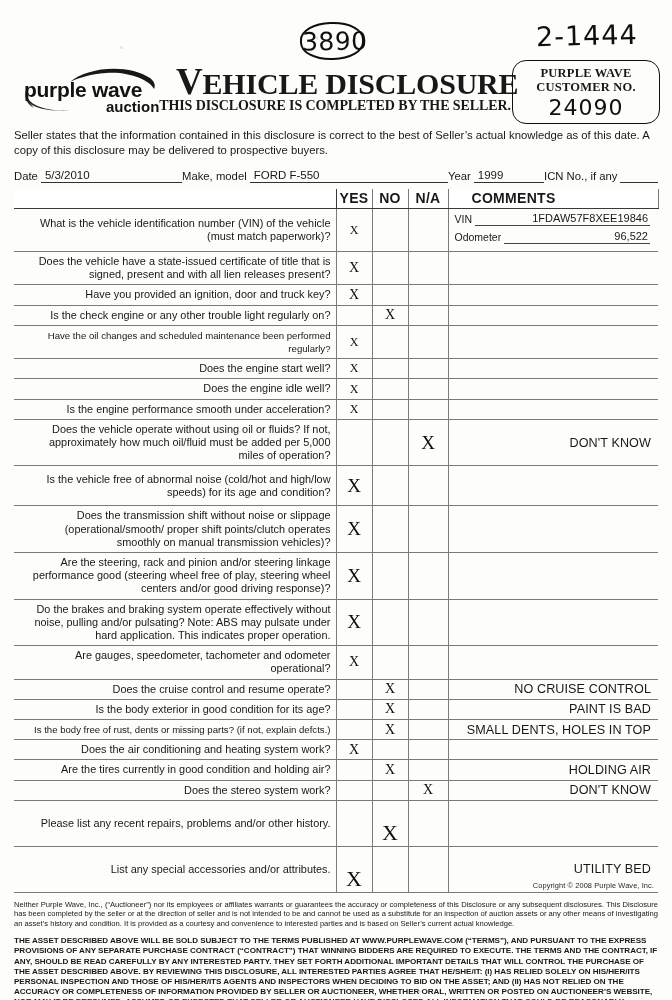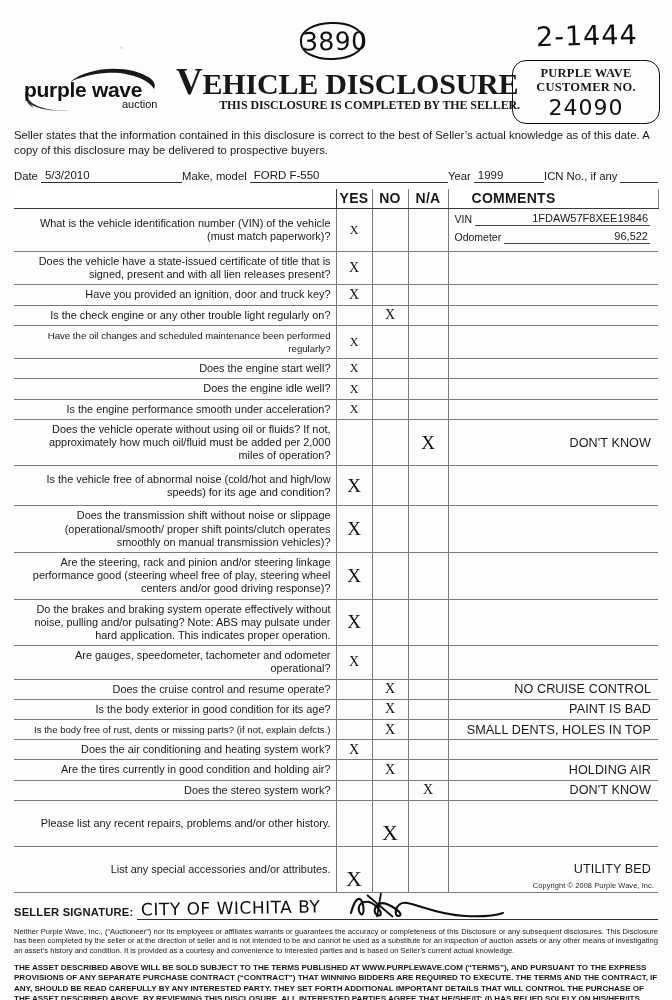--- a/index.html
+++ b/index.html
@@ -32,34 +32,34 @@
   .tag-num {
     position: absolute; right: 34px; top: 20px;
     font-size: 27px; letter-spacing: 1px; transform: rotate(-1.5deg);
   }
   .logo { position: absolute; left: 18px; top: 62px; width: 160px; height: 52px; }
   .logo-txt {
     position: absolute; left: 6px; top: 16px;
     font-size: 21px; font-weight: bold; letter-spacing: -0.3px; color: #141414;
   }
   .logo-sub {
-    position: absolute; left: 104px; top: 36px;
-    font-size: 11px; font-weight: normal; color: #141414;
+    position: absolute; left: 88px; top: 36px;
+    font-size: 15px; font-weight: bold; color: #141414;
   }
   .title {
     position: absolute; left: 176px; top: 60px; width: 330px;
     font-family: "Liberation Serif", serif;
     font-size: 30px; font-weight: bold; text-align: center;
     letter-spacing: -0.2px; white-space: nowrap;
   }
   .title .cap { font-size: 37px; }
   .subtitle {
     position: absolute; left: 150px; top: 98px; width: 370px;
     font-family: "Liberation Serif", serif;
-    font-size: 12px; font-weight: bold; text-align: right;
+    font-size: 14px; font-weight: bold; text-align: center;
     letter-spacing: -0.1px; white-space: nowrap;
   }
   .cust-box {
     position: absolute; right: 12px; top: 60px;
     width: 148px; height: 64px;
     border: 1.6px solid #111; border-radius: 14px;
     text-align: center; padding-top: 5px;
   }
   .cust-box .l1, .cust-box .l2 {
     font-family: "Liberation Serif", serif;
@@ -308,21 +308,21 @@
           <td class="cm"></td>
         </tr>
         <tr>
           <td class="q">Is the engine performance smooth under acceleration?</td>
           <td class="mk x-s">X</td>
           <td class="mk x-s"></td>
           <td class="mk x-s"></td>
           <td class="cm"></td>
         </tr>
         <tr>
-          <td class="q" style="height: 40px;">Does the vehicle operate without using oil or fluids?  If not, approximately how much oil/fluid must be added per 2,000 miles of operation?</td>
+          <td class="q" style="height: 40px;">Does the vehicle operate without using oil or fluids?  If not, approximately how much oil/fluid must be added per 5,000 miles of operation?</td>
           <td class="mk x-l"></td>
           <td class="mk x-l"></td>
           <td class="mk x-l">X</td>
           <td class="cm">DON'T KNOW</td>
         </tr>
         <tr>
           <td class="q" style="height: 40px;">Is the vehicle free of abnormal noise (cold/hot and high/low speeds) for its age and condition?</td>
           <td class="mk x-l">X</td>
           <td class="mk x-l"></td>
           <td class="mk x-l"></td>
@@ -408,34 +408,20 @@
         <tr>
           <td class="q" style="height: 46px;">List any special accessories and/or attributes.</td>
           <td class="mk x-xl" style="vertical-align: bottom;">X</td>
           <td class="mk x-xl" style="vertical-align: bottom;"></td>
           <td class="mk x-xl" style="vertical-align: bottom;"></td>
           <td class="cm" style="vertical-align: middle; margin-left: 10px;">UTILITY BED</td>
         </tr>
       </tbody>
   </table>
 
-  <div class="sig">
-    <span class="lbl">SELLER SIGNATURE:</span>
-    <span class="line">
-      <span class="hand hw">CITY OF WICHITA BY</span>
-      <span class="scribble">
-        <svg width="180" height="30" viewBox="0 0 180 30">
-          <path d="M4 22 C8 6, 14 4, 16 14 C18 24, 14 26, 12 20 C10 12, 20 6, 30 16
-                   C36 22, 34 26, 30 24 C24 20, 30 8, 42 14 C52 19, 56 24, 52 25
-                   C46 26, 48 10, 60 12 C72 14, 92 24, 118 25 C138 26, 150 24, 156 22" fill="none" stroke="#111" stroke-width="2.1" stroke-linecap="round"></path>
-          <path d="M20 4 L46 26 M34 2 L30 26" fill="none" stroke="#111" stroke-width="1.8"></path>
-        </svg>
-      </span>
-    </span>
-  </div>
 
   <div class="fine">Neither Purple Wave, Inc., (“Auctioneer”) nor its employees or affiliates warrants or guarantees the accuracy or completeness of this Disclosure or any subsequent disclosures.  This Disclosure has been completed by the seller or at the direction of seller and is not intended to be and cannot be used as a substitute for an inspection of auction assets or any other means of investigating an asset’s history and condition.  It is provided as a courtesy and convenience to interested parties and is based on Seller’s current actual knowledge.</div>
 
   <div class="legal">
     <span>THE ASSET DESCRIBED ABOVE WILL BE SOLD SUBJECT TO THE TERMS  PUBLISHED AT WWW.PURPLEWAVE.COM (“TERMS”), AND PURSUANT TO THE EXPRESS PROVISIONS OF ANY SEPARATE PURCHASE CONTRACT (“CONTRACT”) THAT WINNING BIDDERS ARE REQUIRED TO EXECUTE.  THE TERMS AND THE CONTRACT, IF ANY, SHOULD BE READ CAREFULLY BY ANY INTERESTED PARTY.  THEY SET FORTH ADDITIONAL IMPORTANT DETAILS THAT WILL CONTROL THE PURCHASE OF THE ASSET DESCRIBED ABOVE.  BY REVIEWING THIS DISCLOSURE,  ALL INTERESTED PARTIES AGREE THAT HE/SHE/IT:  (I) HAS RELIED SOLELY ON HIS/HER/ITS PERSONAL INSPECTION AND THOSE OF HIS/HER/ITS AGENTS AND INSPECTORS WHEN DECIDING TO BID ON THE ASSET; AND (II) HAS NOT RELIED ON THE ACCURACY OR COMPLETENESS OF INFORMATION PROVIDED BY SELLER OR AUCTIONEER, WHETHER ORAL, WRITTEN OR POSTED ON AUCTIONEER’S WEBSITE, NOR MAY IT BE PRESUMED, ASSUMED OR EXPECTED THAT SELLER OR AUCTIONEER HAVE DISCLOSED ALL INFORMATION THAT COULD BE REASONABLY ASCERTAINED BY INSPECTION OF THE ASSET.</span>
     
     
   </div>
 
   <div class="copy">Copyright © 2008 Purple Wave, Inc.</div>

